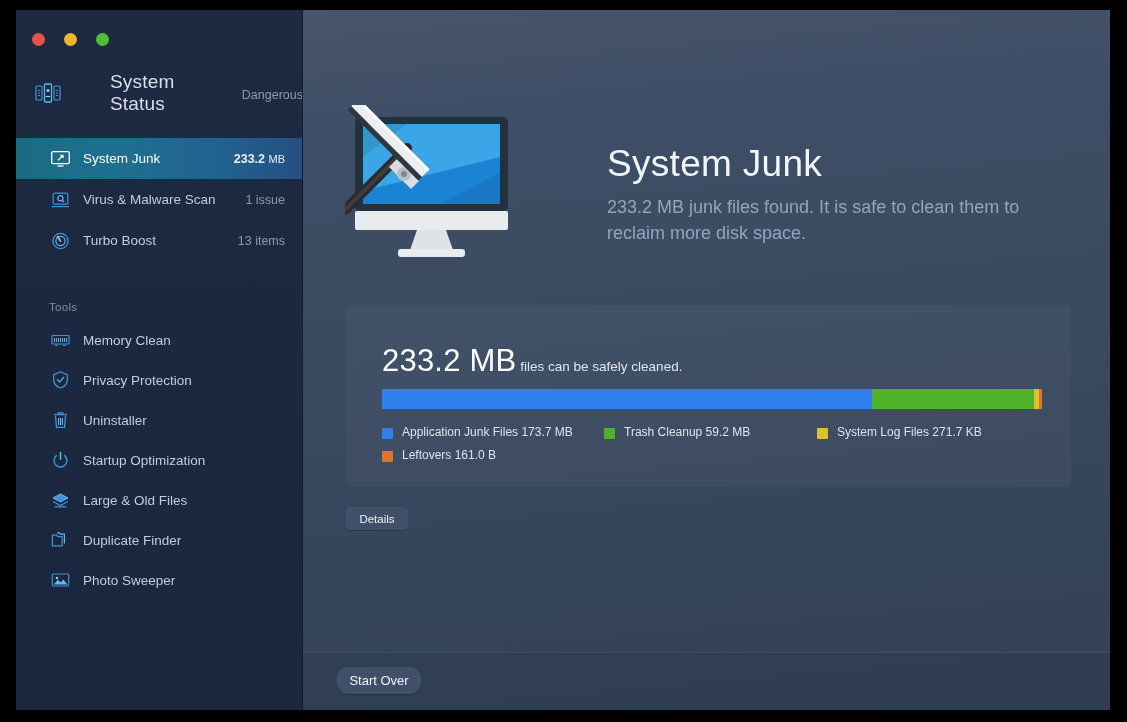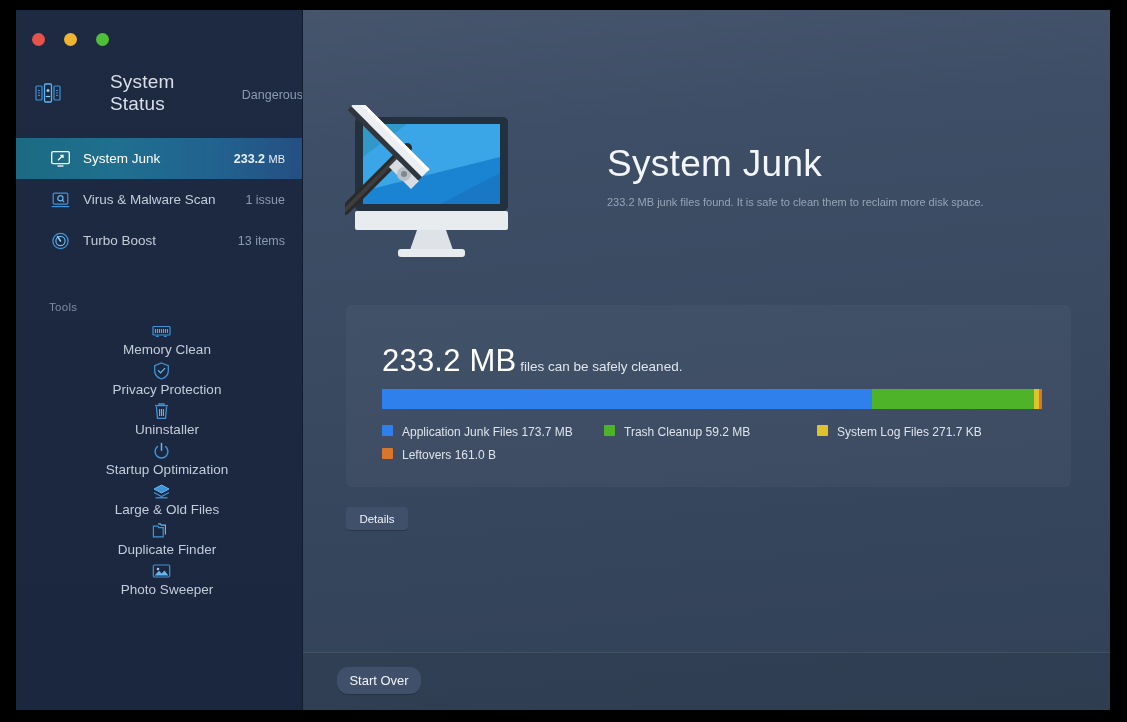--- a/index.html
+++ b/index.html
@@ -62,21 +62,21 @@
   }
   .nav-item.active .meta { color:#e6eef7; font-weight:600; }
   .nav-item.active .meta .unit { font-weight:400; font-size:11px; }
 
   #nav-primary { position:absolute; top:128px; left:0; width:100%; }
   #tools-label {
     position:absolute; top:291px; left:33px;
     font-size:11.5px; color:#7e8ca2; letter-spacing:.3px;
   }
   #nav-tools { position:absolute; top:310px; left:0; width:100%; }
-  #nav-tools .nav-item { height:40px;flex-direction:column; }
+  #nav-tools .nav-item { height:40px; }
   #sidebar-edge {
     position:absolute; right:0; top:0; width:1px; height:100%;
     background:#121c2e;
   }
 
   
   #main {
     flex:1; position:relative;
     background:linear-gradient(175deg,#46556c 0%,#3e4e66 18%,#3a4a61 45%,#35455c 72%,#324156 100%);
     overflow:hidden;
@@ -84,21 +84,21 @@
 
   
   #hero { position:absolute; left:42px; top:95px; width:100%; display:flex; }
   #illus { width:180px; height:160px; position:relative; flex:0 0 180px; }
   #hero-text { margin-left:82px; padding-top:40px; }
   #hero-title {
     font-size:37px; color:#f2f5f9; font-weight:300; letter-spacing:.3px;
     line-height:1.05;
   }
   #hero-desc {
-    margin-top:11px; font-size:11px; color:#97a4b8; line-height:1.43;
+    margin-top:11px; font-size:18px; color:#97a4b8; line-height:1.43;
     max-width:432px; font-weight:400;
   }
 
   
   #card {
     position:absolute; left:43px; top:295px; width:725px; height:182px;
     background:rgba(255,255,255,0.035);
     border-radius:6px;
   }
   #size-row { position:absolute; left:36px; top:38px; display:flex; align-items:baseline; }
@@ -106,21 +106,21 @@
   #size-sub { font-size:13.5px; color:#dfe5ee; margin-left:4px; }
 
   #bar {
     position:absolute; left:36px; top:84px; width:660px; height:20px;
     display:flex; overflow:hidden; background:#3a4a61;
   }
   .seg { height:100%; }
 
   #legend { position:absolute; left:36px; top:120px; width:666px; font-size:12px; color:#dde3ec; }
   .legend-line { display:flex; margin-bottom:9px; }
-  .legend-item { display:flex; align-items:flex-start; }
+  .legend-item { display:flex; align-items:flex-end; }
   .legend-item .sw { width:11px; height:11px; margin-right:9px; flex:0 0 11px; border-radius:1px; }
   .legend-item .txt { white-space:nowrap; }
 
   
   .btn {
     background:#40506a; color:#f0f3f8; border:none;
     font-family:"Liberation Sans", sans-serif;
     border-radius:4px; cursor:pointer;
     box-shadow:0 1px 0 rgba(0,0,0,0.22);
   }

